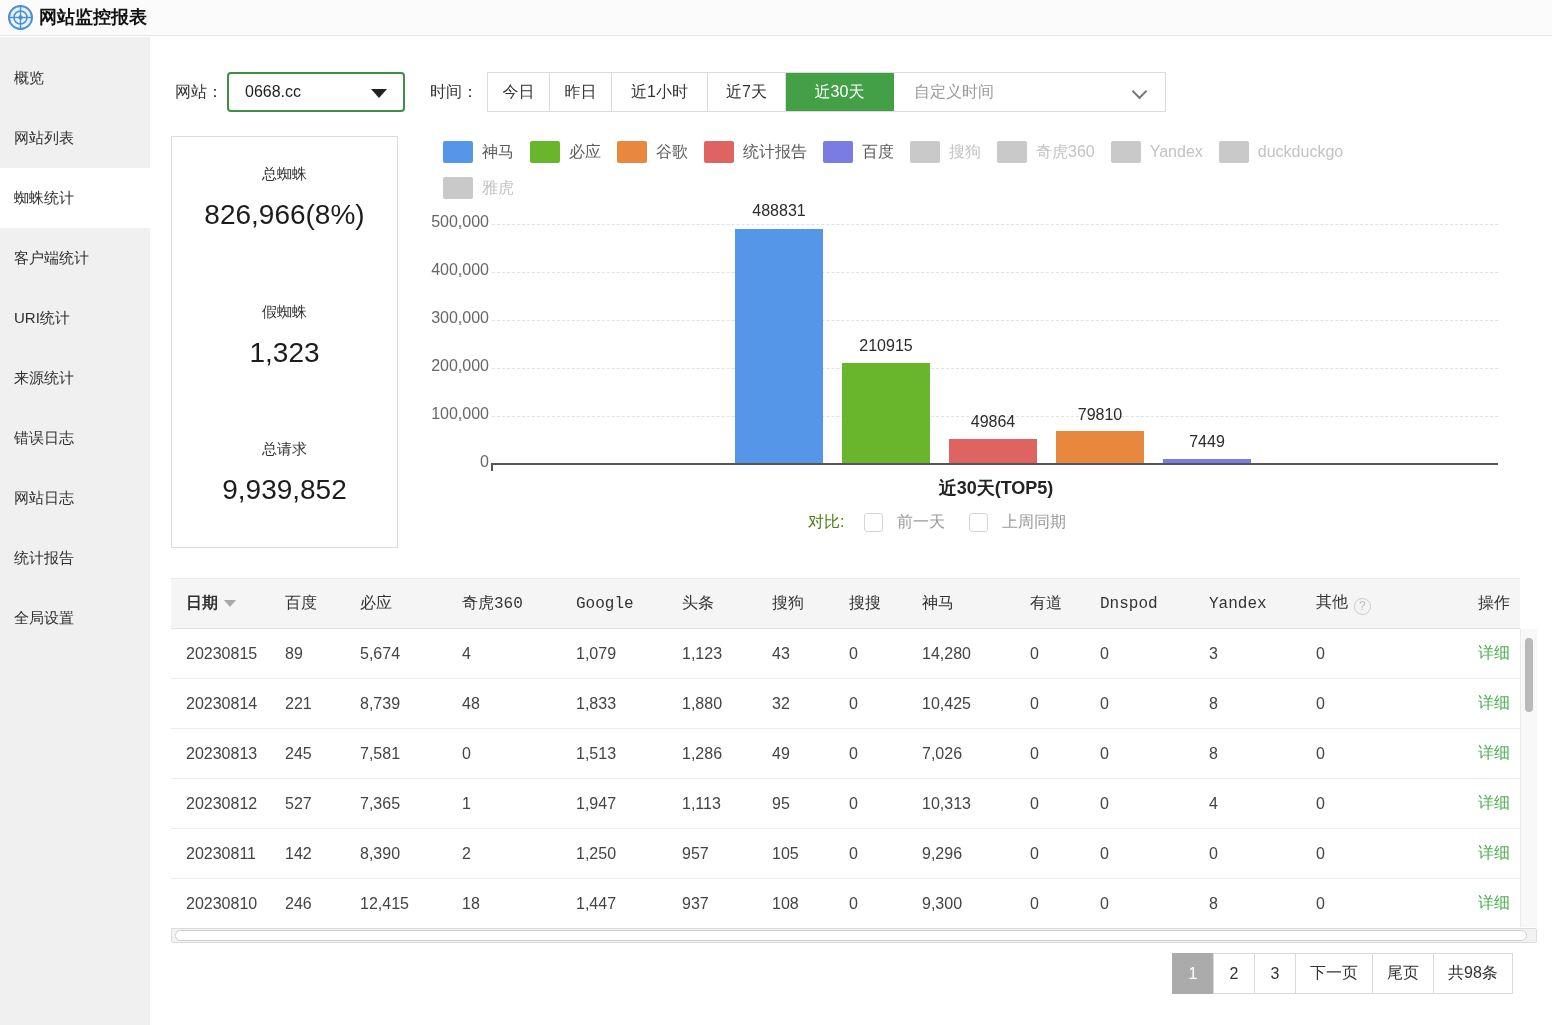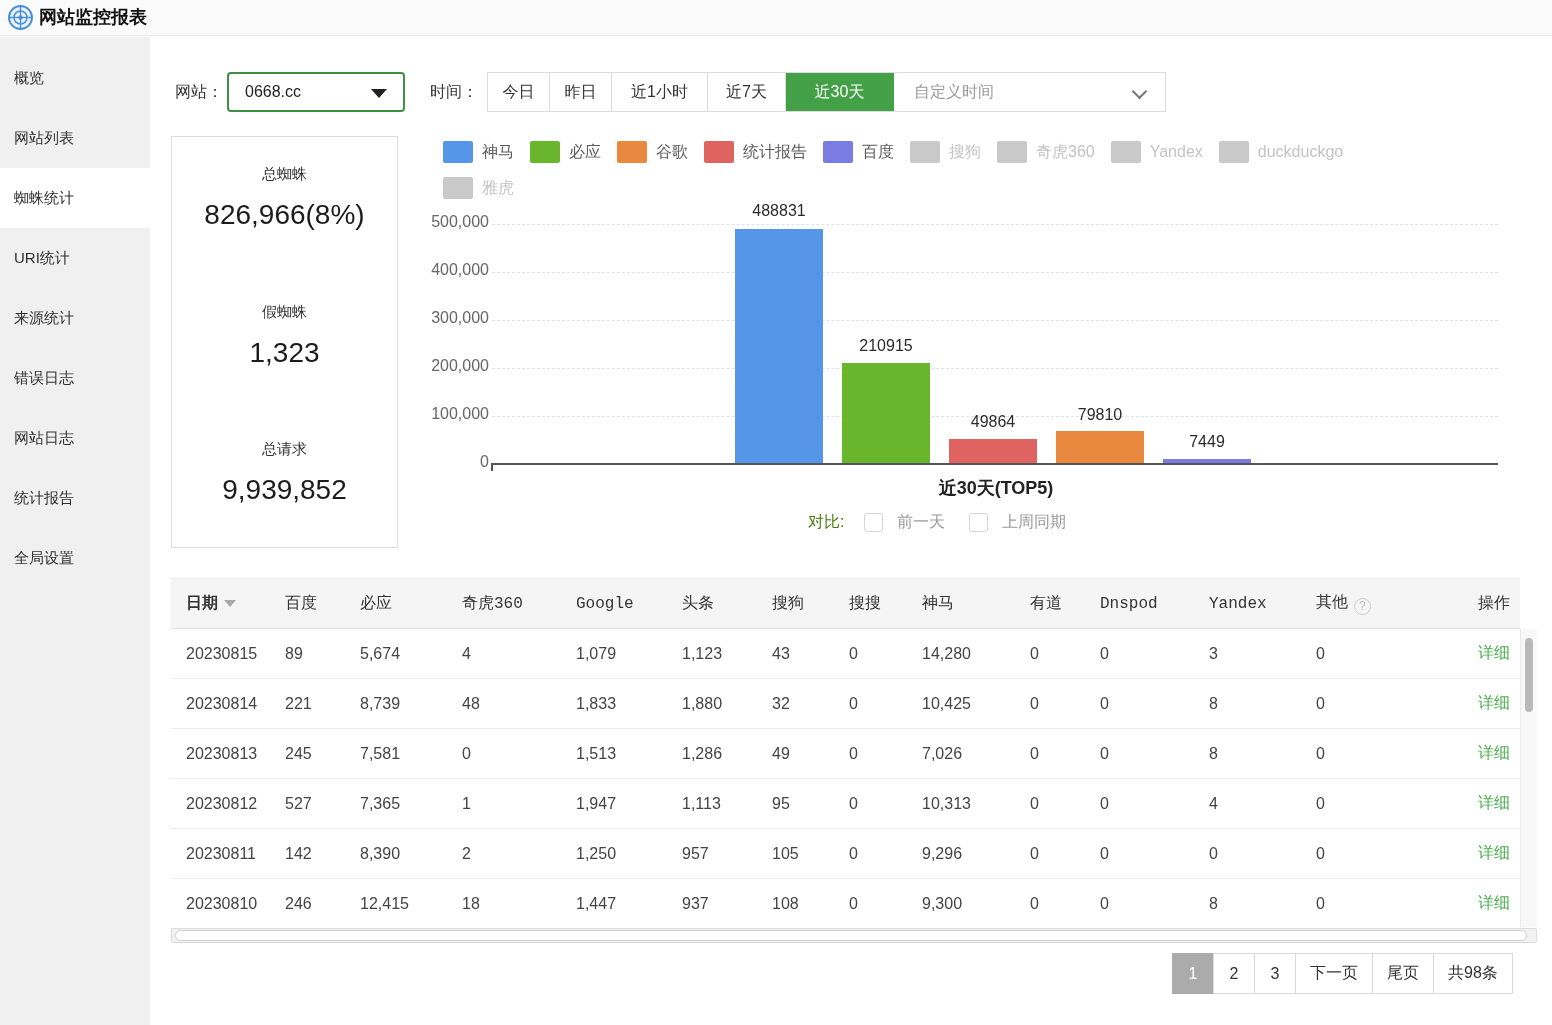--- a/index.html
+++ b/index.html
@@ -89,20 +89,21 @@
       <line x1="13.5" y1="1" x2="13.5" y2="26" stroke="#4a90d9" stroke-width="1.4"></line>
       <line x1="1" y1="13.5" x2="26" y2="13.5" stroke="#4a90d9" stroke-width="1.4"></line>
     </svg>
     <div class="title">网站监控报表</div>
   </div>
 
   <div class="sidebar">
     <div class="side-item">概览</div>
     <div class="side-item">网站列表</div>
     <div class="side-item active">蜘蛛统计</div>
+    <div class="side-item">客户端统计</div>
     <div class="side-item">URI统计</div>
     <div class="side-item">来源统计</div>
     <div class="side-item">错误日志</div>
     <div class="side-item">网站日志</div>
     <div class="side-item">统计报告</div>
     <div class="side-item">全局设置</div>
   </div>
 
   <div class="ctl-label" style="left:175px;">网站：</div>
   <div class="site-select">

